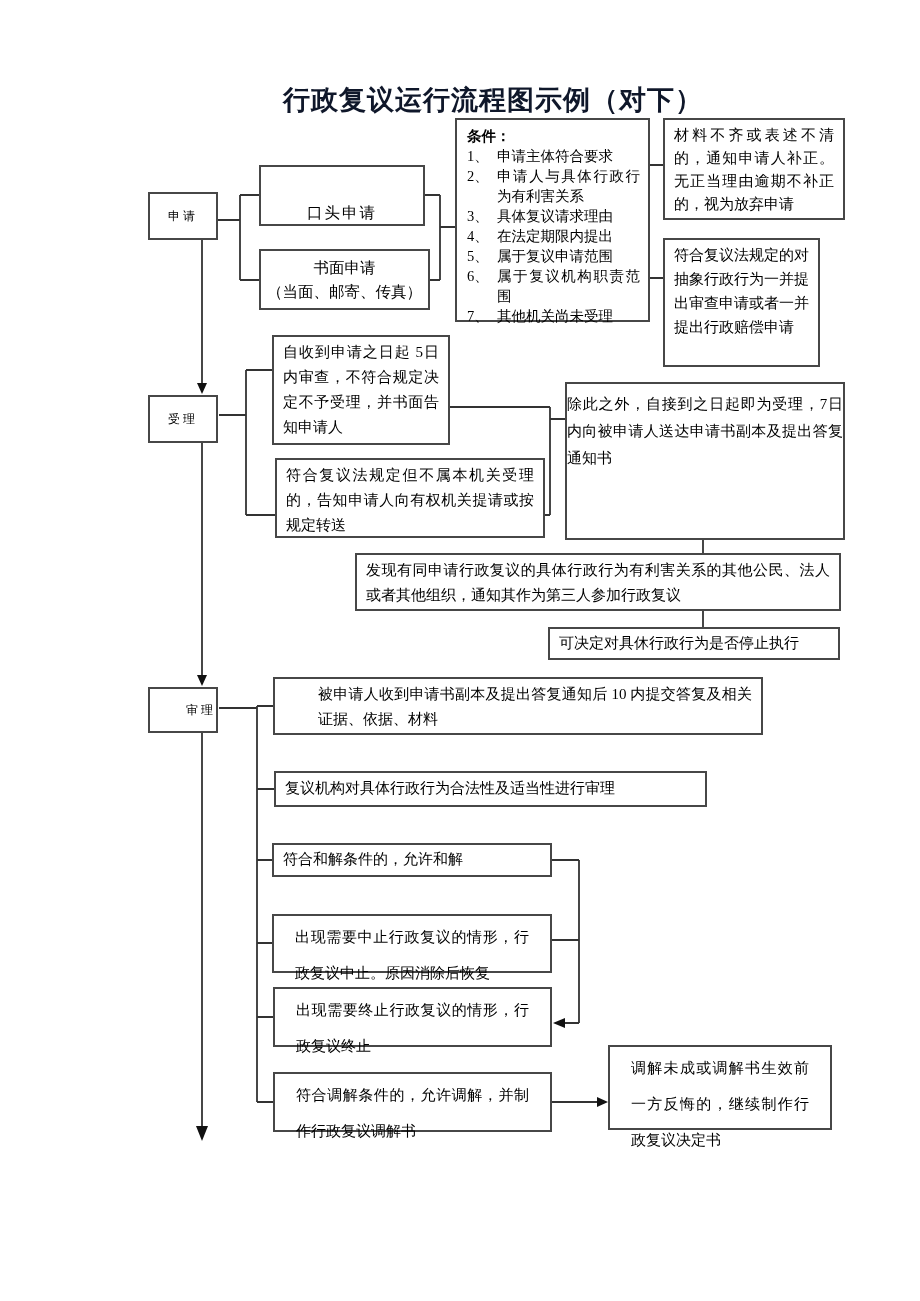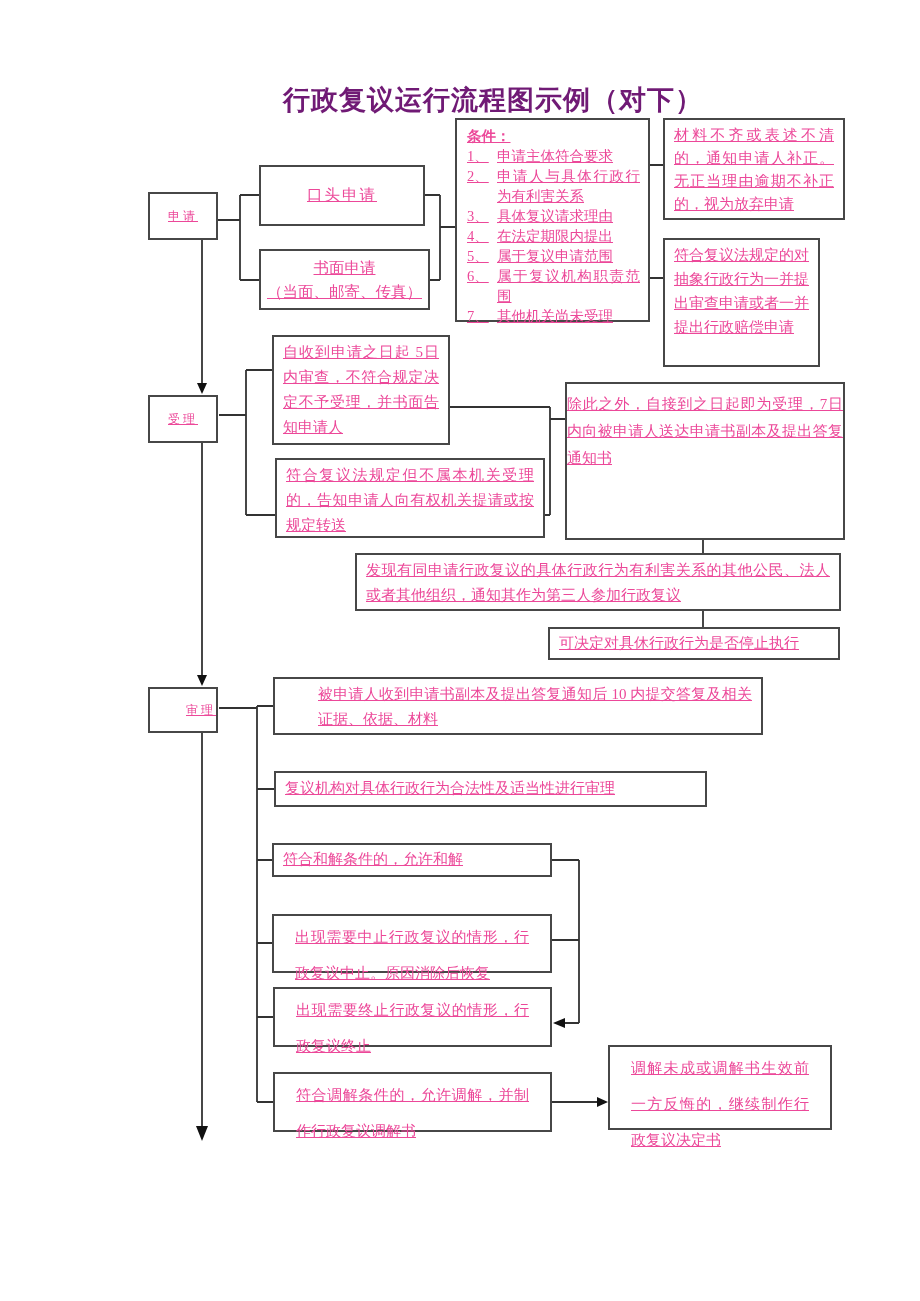--- a/index.html
+++ b/index.html
@@ -2,27 +2,26 @@
 <html><head>
 <meta charset="utf-8">
 <style>
   html,body{margin:0;padding:0;background:#ffffff;}
   .canvas{
     position:relative;width:920px;height:1301px;background:#ffffff;overflow:hidden;
     font-family:"Liberation Serif","DejaVu Serif",serif;color:#1c1c1c;
   }
   .title{
     position:absolute;left:0;top:82px;width:920px;padding-left:66px;box-sizing:border-box;
-    text-align:center;font-size:27px;font-weight:600;letter-spacing:1px;color:#701a75;
+    text-align:center;font-size:27px;font-weight:600;letter-spacing:1px;color:#0f172a;
   }
   .lines{position:absolute;left:0;top:0;width:920px;height:1301px;}
   .box{
     position:absolute;border:2px solid #474747;background:#ffffff;box-sizing:border-box;
-    color:#ec4899;
-    text-decoration:underline;
+    color:#000000;
   }
   .center{display:flex;flex-direction:column;align-items:center;justify-content:center;text-align:center;}
   .stage{font-size:12px;letter-spacing:3px;}
   .txt{font-size:15px;text-align:justify;}
   .cond{font-size:14.5px;line-height:20px;padding:6px 8px 4px 10px;}
   .cond-item{display:flex;}
   .cond-num{width:30px;flex:none;}
   .cond-text{flex:1;text-align:justify;}
   .lh23{line-height:23px;padding:4px 9px;}
   .lh24{line-height:24px;padding:3px 9px;}
@@ -71,21 +70,21 @@
   <div class="box center stage" style="left:148px;top:192px;width:70px;height:48px;">
     <span>申请</span>
   </div>
   <div class="box center stage" style="left:148px;top:395px;width:70px;height:48px;">
     <span>受理</span>
   </div>
   <div class="box center stage" style="left:148px;top:687px;width:70px;height:46px;padding-left:36px;">
     <span>审理</span>
   </div>
 
-  <div class="box center" style="left:259px;top:165px;width:166px;height:61px;font-size:15.5px;letter-spacing:2px;">
+  <div class="box center" style="left:259px;top:165px;width:166px;height:61px;font-size:15.5px;letter-spacing:2px;justify-content:flex-end;">
     <span>口头申请</span>
   </div>
   <div class="box center" style="left:259px;top:249px;width:171px;height:61px;font-size:15.5px;line-height:24px;">
     <span>书面申请</span>
     <span>（当面、邮寄、传真）</span>
   </div>
 
   <div class="box cond" style="left:455px;top:118px;width:195px;height:204px;">
     <div style="font-weight:600;">条件：</div>
     <div class="cond-item">

